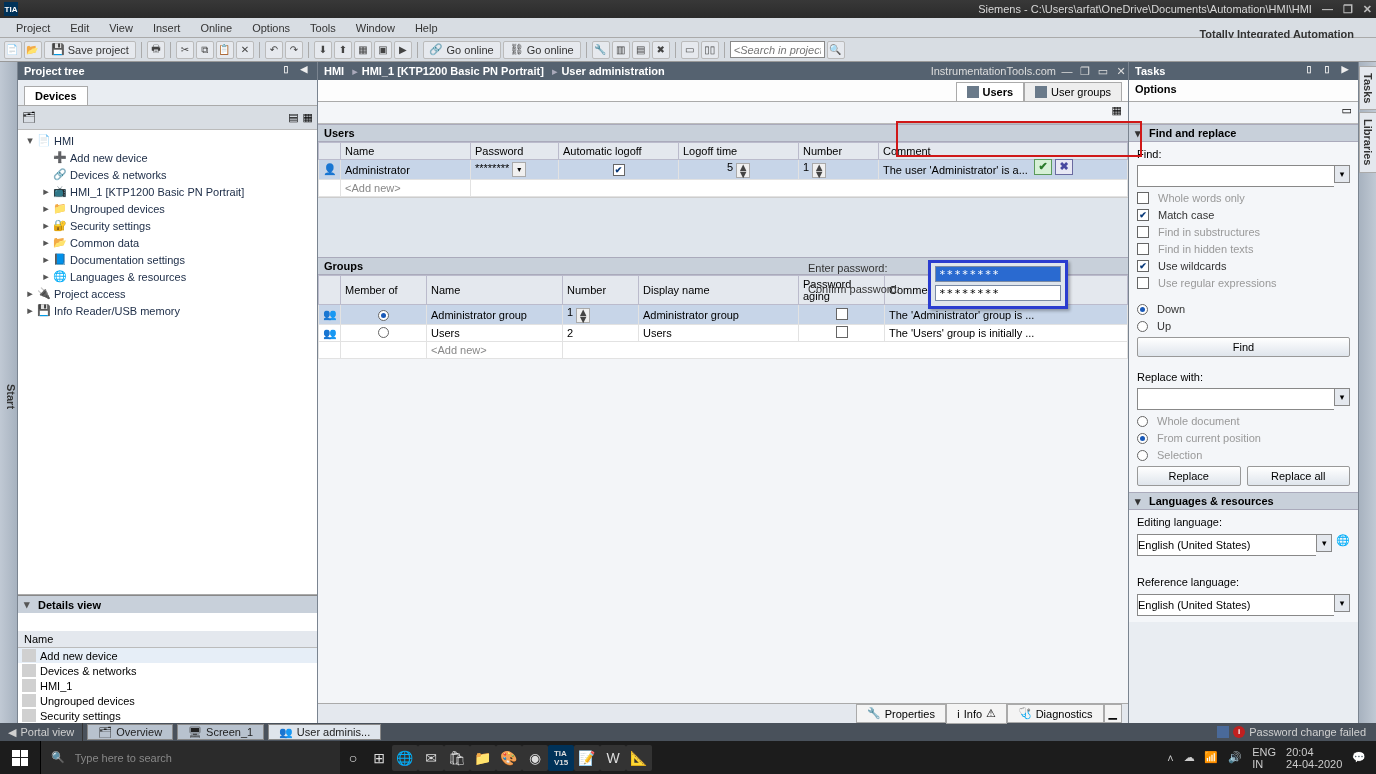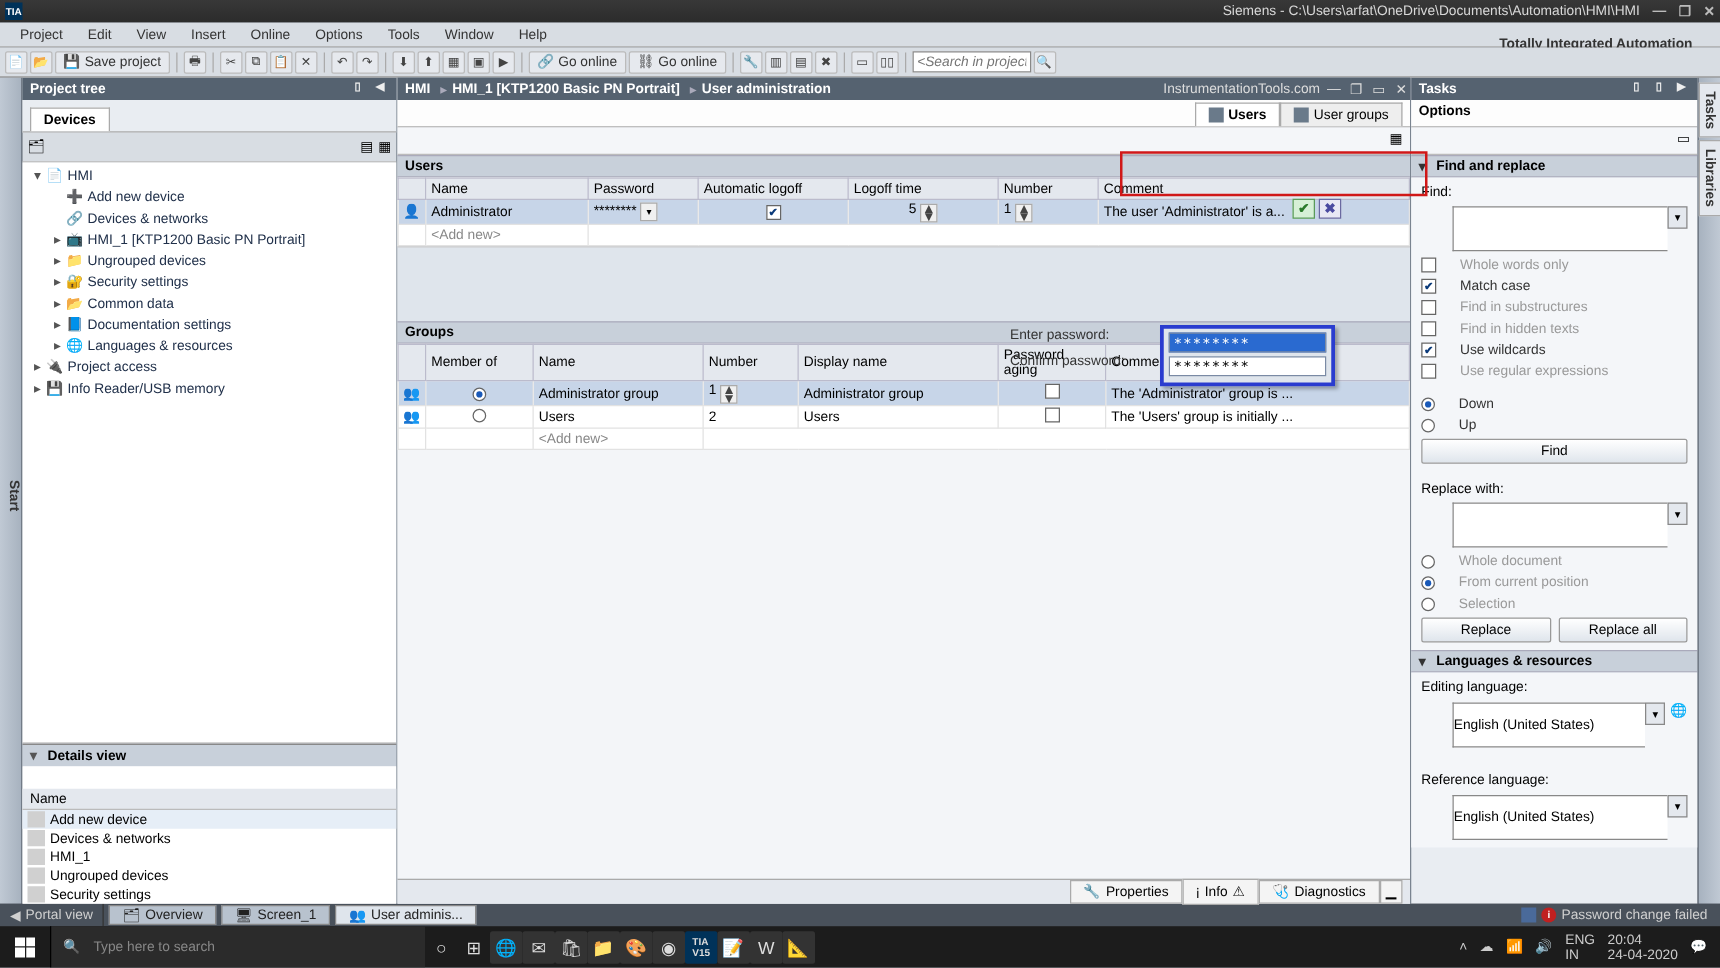--- a/index.html
+++ b/index.html
@@ -69,24 +69,24 @@
 .bottom-tabs { height:20px; background:#e4e8ee; border-top:1px solid #aaa; display:flex; justify-content:flex-end; align-items:center; padding-right:6px; gap:0; }
 .bottom-tabs .bt { border:1px solid #aaa; background:#f4f4f4; padding:2px 10px; display:flex; align-items:center; gap:4px; }
 .right-panel { width:230px; display:flex; flex-direction:column; background:#e9edf2; border-left:1px solid #7a8490; }
 .right-rail { width:18px; background:linear-gradient(to left,#c0c9d4,#a7b2bf); display:flex; flex-direction:column; align-items:center; padding-top:4px; border-left:1px solid #7a8490; }
 .right-rail .rtab { writing-mode:vertical-rl; background:#e4e8ee; border:1px solid #aaa; padding:6px 2px; margin-bottom:2px; font-weight:bold; color:#333; }
 .opt-hdr { height:22px; background:#fdfdfd; border-bottom:1px solid #aaa; padding:3px 6px; font-weight:bold; }
 .tasks-tools { height:22px; background:#f4f6f9; border-bottom:1px solid #bbb; display:flex; justify-content:flex-end; padding:2px 6px; }
 .accordion { background:#c8d0da; height:18px; display:flex; align-items:center; padding:0 6px; font-weight:bold; border-top:1px solid #aab; border-bottom:1px solid #aab; }
 .accordion .chev { width:14px; color:#333; }
 .find-body { padding:6px 8px; background:#f4f6f9; display:flex; flex-direction:column; gap:5px; }
-.find-body label { display:flex; align-items:center; gap:19px; color:#333; }
+.find-body label { display:flex; align-items:center; gap:9px; color:#333; }
 .find-body label.disabled { color:#999; }
 .combo { display:flex; }
-.combo input { flex:1; height:36px; border:1px solid #888; border-right:none;margin-left:25px; }
+.combo input { flex:1; height:22px; border:1px solid #888; border-right:none; }
 .combo .dd { width:16px; height:18px; border:1px solid #888; background:#e4e8ee; text-align:center; font-size:9px; line-height:16px; }
 .find-body button { height:20px; background:linear-gradient(to bottom,#fff,#dfe5ec); border:1px solid #999; border-radius:2px; }
 .langs { padding:6px 8px; background:#f4f6f9; display:flex; flex-direction:column; gap:6px; }
 .langs .combo input { background:#fff; }
 .status-strip { height:18px; background:#49515b; color:#d0d0d0; display:flex; align-items:center; }
 .status-strip .portal-view { padding:0 8px; display:flex; align-items:center; gap:4px; height:100%; border-right:1px solid #333; }
 .status-strip .tab-open { background:#b8c2ce; color:#222; padding:1px 10px; margin-left:4px; border:1px solid #888; display:flex; align-items:center; gap:4px; height:16px; }
 .status-strip .tab-open.active { background:#dfe5ec; }
 .status-strip .flex { flex:1; }
 .status-strip .status-msg { display:flex; align-items:center; gap:4px; padding:0 10px; }

